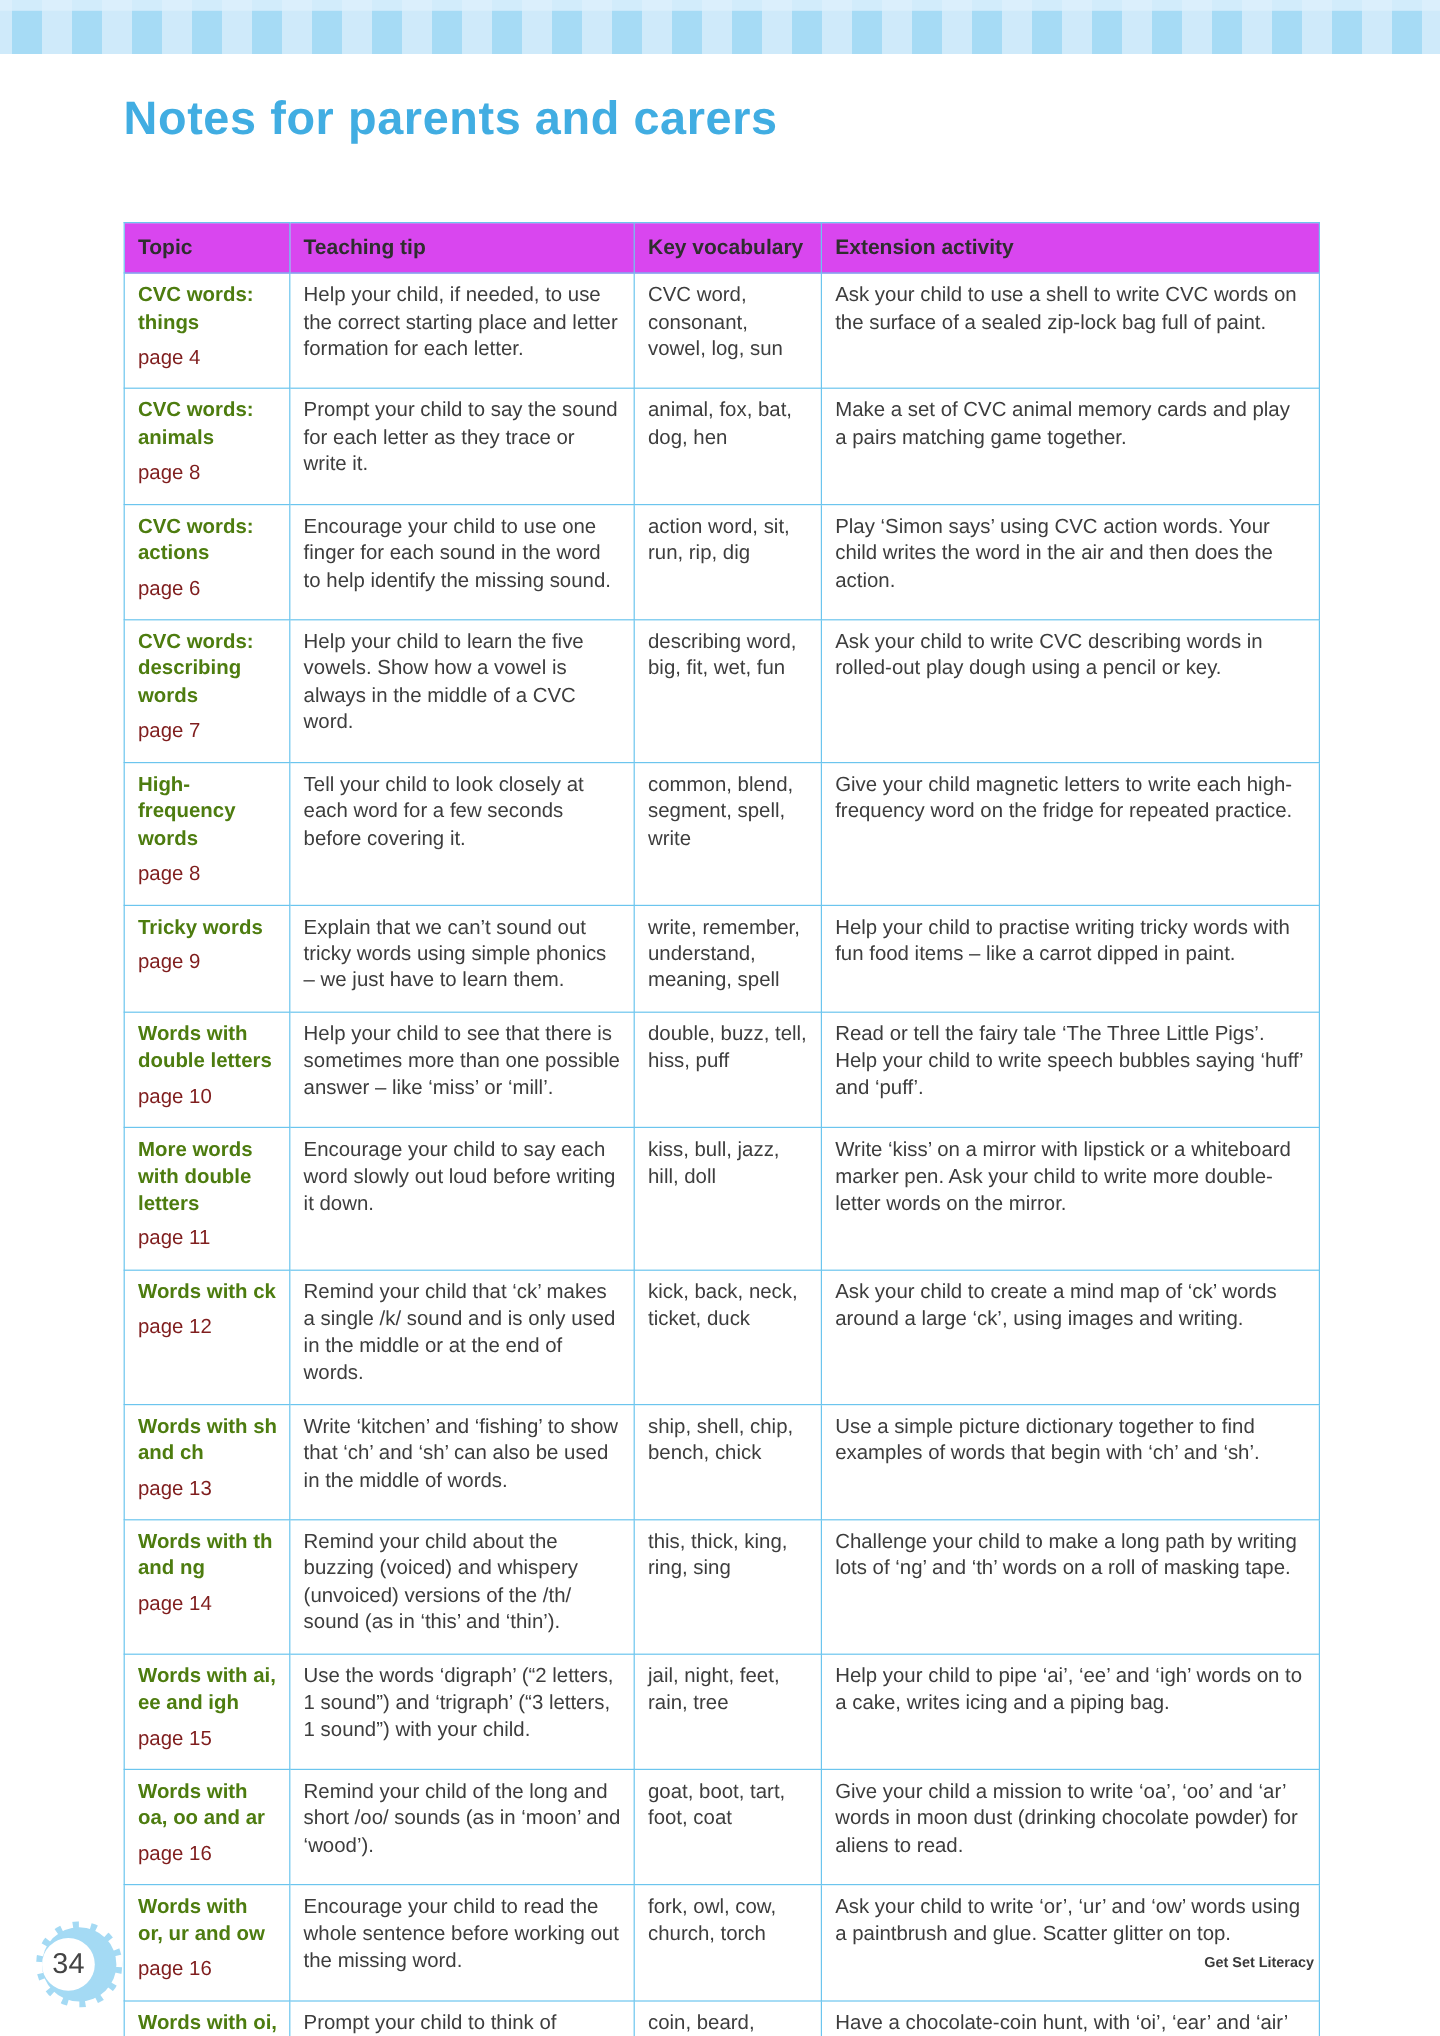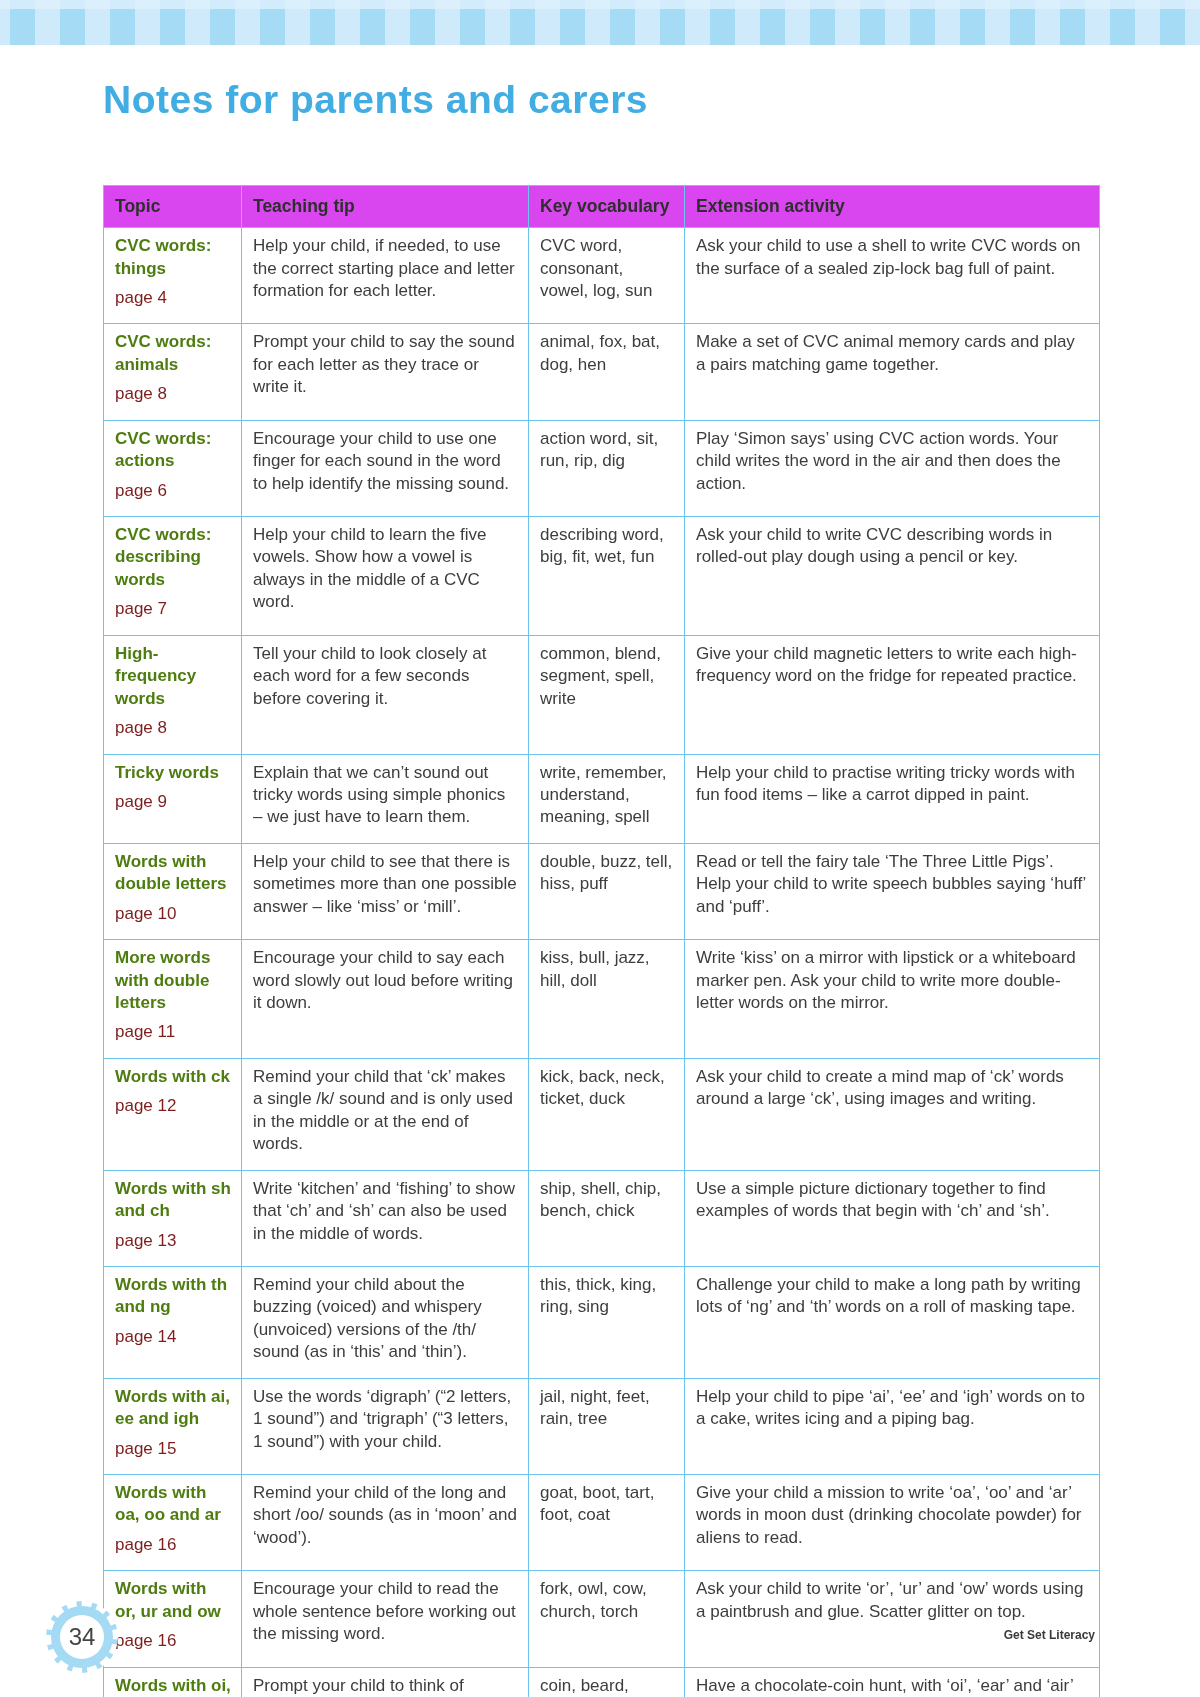--- a/index.html
+++ b/index.html
@@ -36,23 +36,23 @@
     padding:7px 10px 14px 11px;
   }
   .notes-table thead th{
     background:#d946ef;
     font-size:17.5px;font-weight:bold;color:#2e2e2e;
     padding:9px 10px 9px 11px;
   }
   .topic-title{color:#4d7c0f;font-weight:bold;}
   .topic-page{color:#7f1d1d;margin-top:7px;}
   .footer-badge{
-    position:absolute;left:46px;top:1601px;width:62px;height:62px;
+    position:absolute;left:30px;top:1601px;width:62px;height:62px;
     background:#a4daf4;border:5px dashed #ffffff;border-radius:50%;
-    display:flex;align-items:center;justify-content:center;
+    display:flex;align-items:center;
   }
   .footer-badge .inner{
     width:44px;height:44px;background:#ffffff;border-radius:50%;
     display:flex;align-items:center;justify-content:center;
     font-size:24px;color:#444444;
   }
   .footer-brand{
     position:absolute;right:105px;top:1628px;
     font-size:12px;font-weight:bold;color:#3a3a3a;
   }

